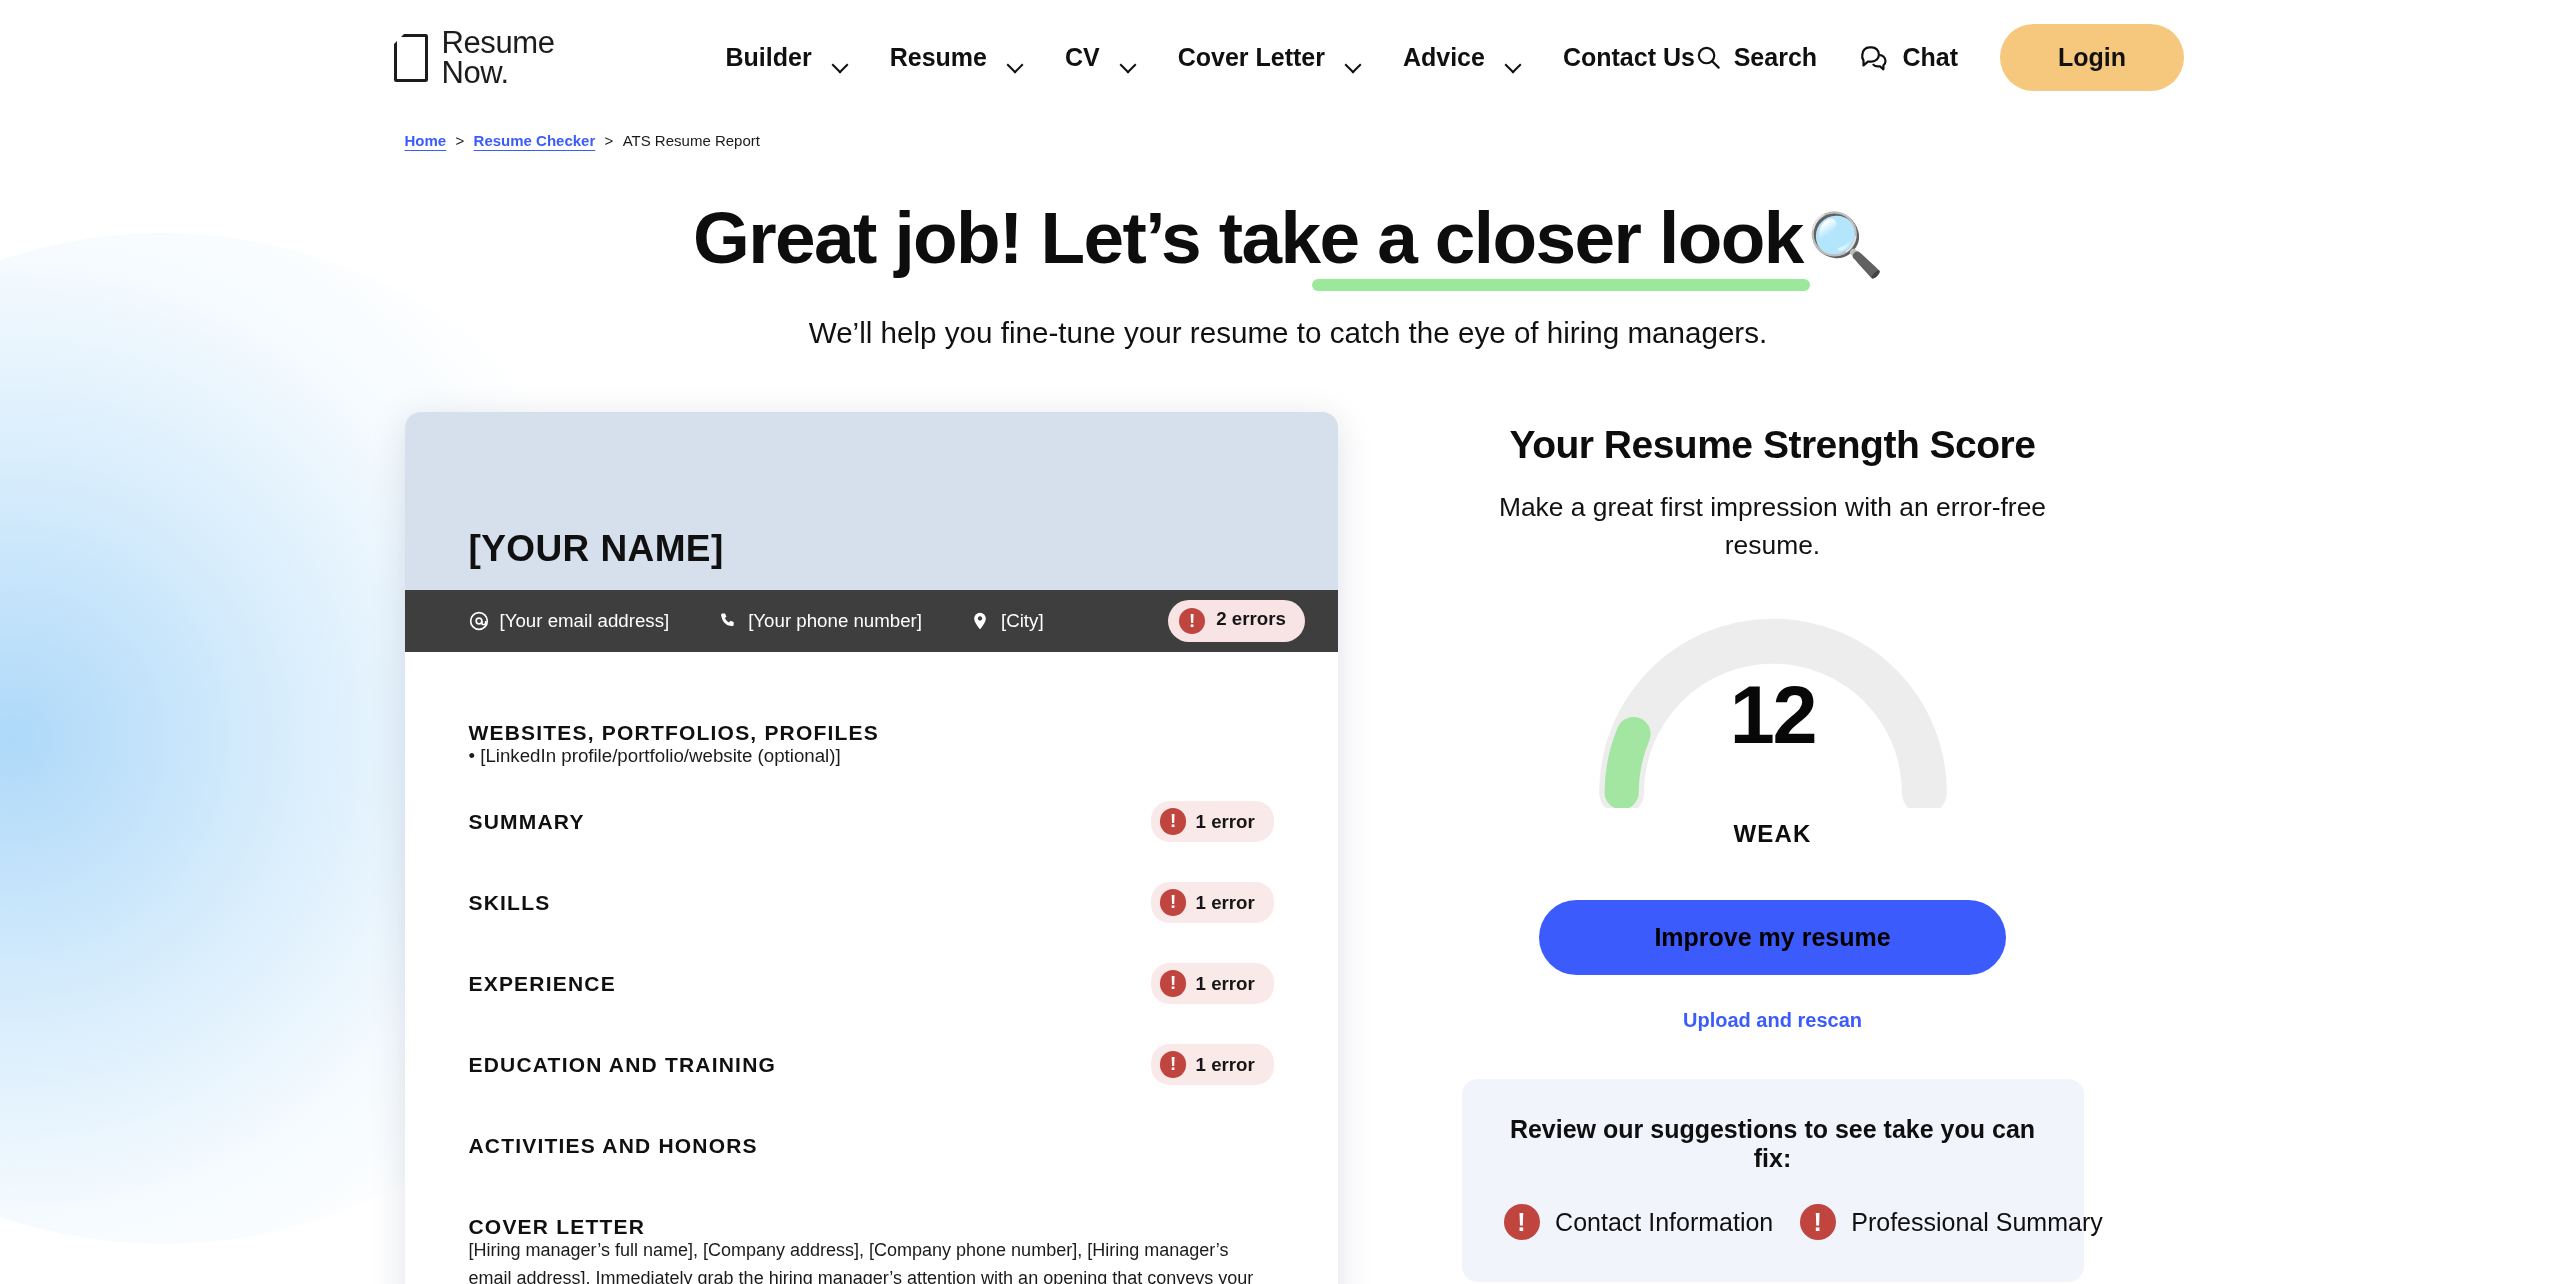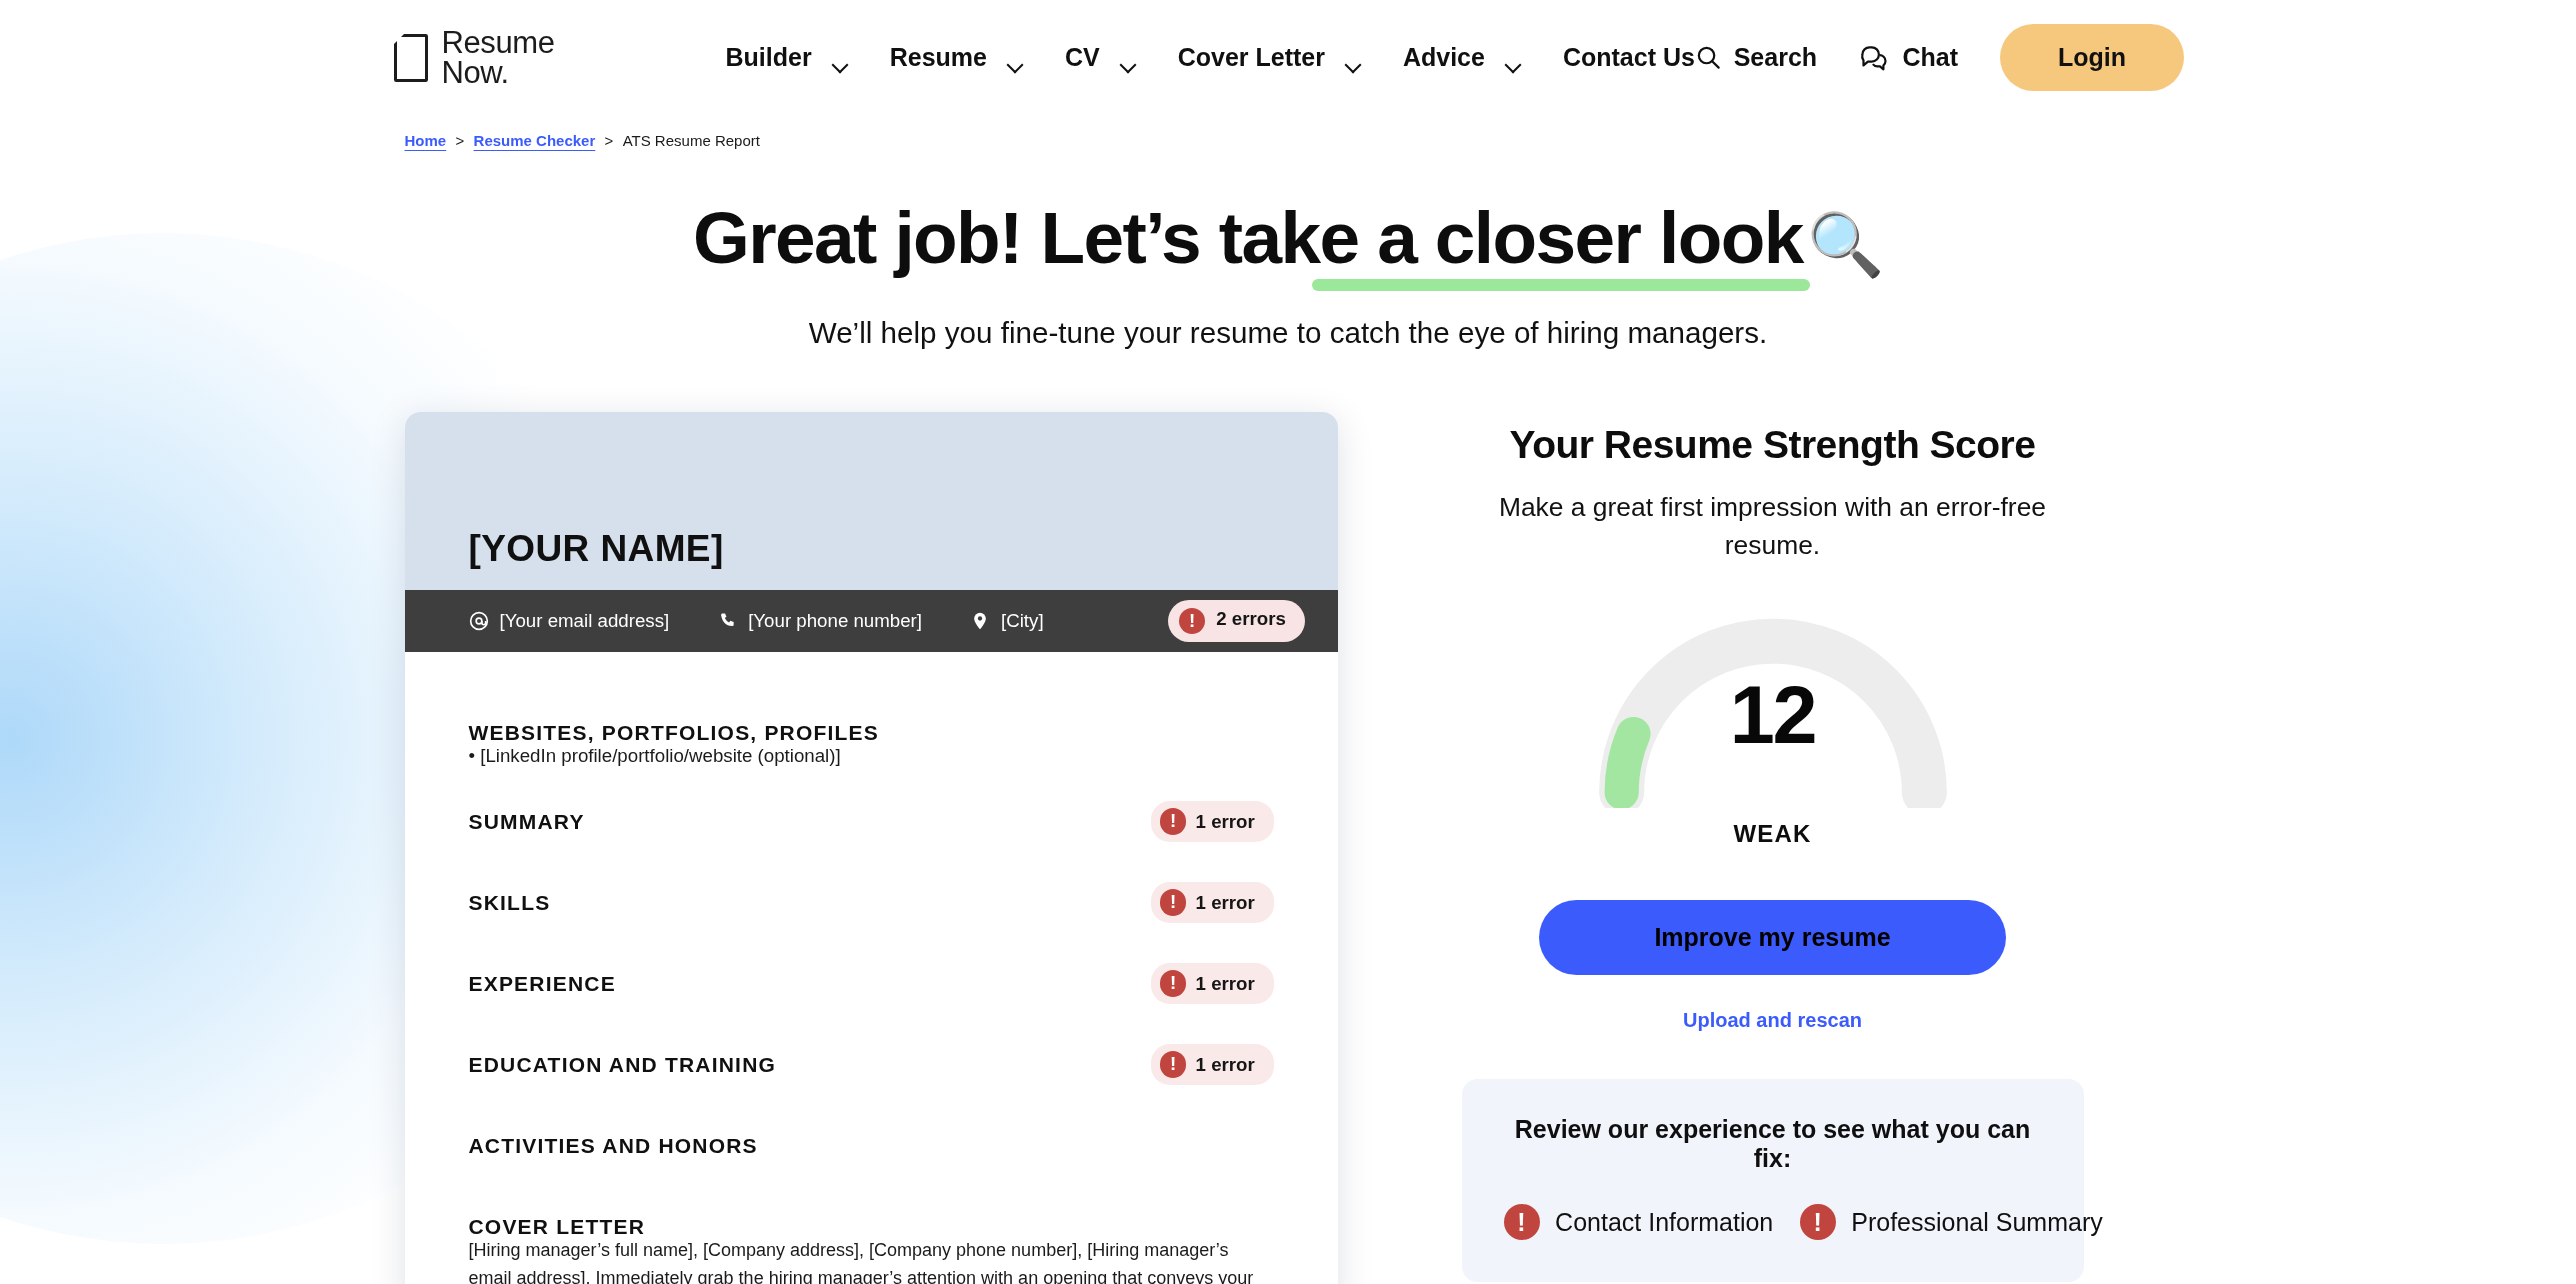--- a/index.html
+++ b/index.html
@@ -571,21 +571,21 @@
           <path d="M40 248 A195 195 0 0 1 55.3 172.6" fill="none" stroke="#A2E6A1" stroke-width="44" stroke-linecap="round"></path>
         </svg>
         <div class="gauge-value">12</div>
         <div class="gauge-label">WEAK</div>
       </div>
 
       <button class="btn-primary">Improve my resume</button>
       <a class="link-secondary">Upload and rescan</a>
 
       <div class="suggest-box">
-        <div class="suggest-title">Review our experience to see what you can fix:</div>
+        <div class="suggest-title">Review our suggestions to see take you can fix:</div>
         <div class="suggest-grid">
           <div class="suggest-item">
             <span class="alert-dot lg"></span>
             <span>Contact Information</span>
           </div>
           <div class="suggest-item">
             <span class="alert-dot lg"></span>
             <span>Professional Summary</span>
           </div>
 

